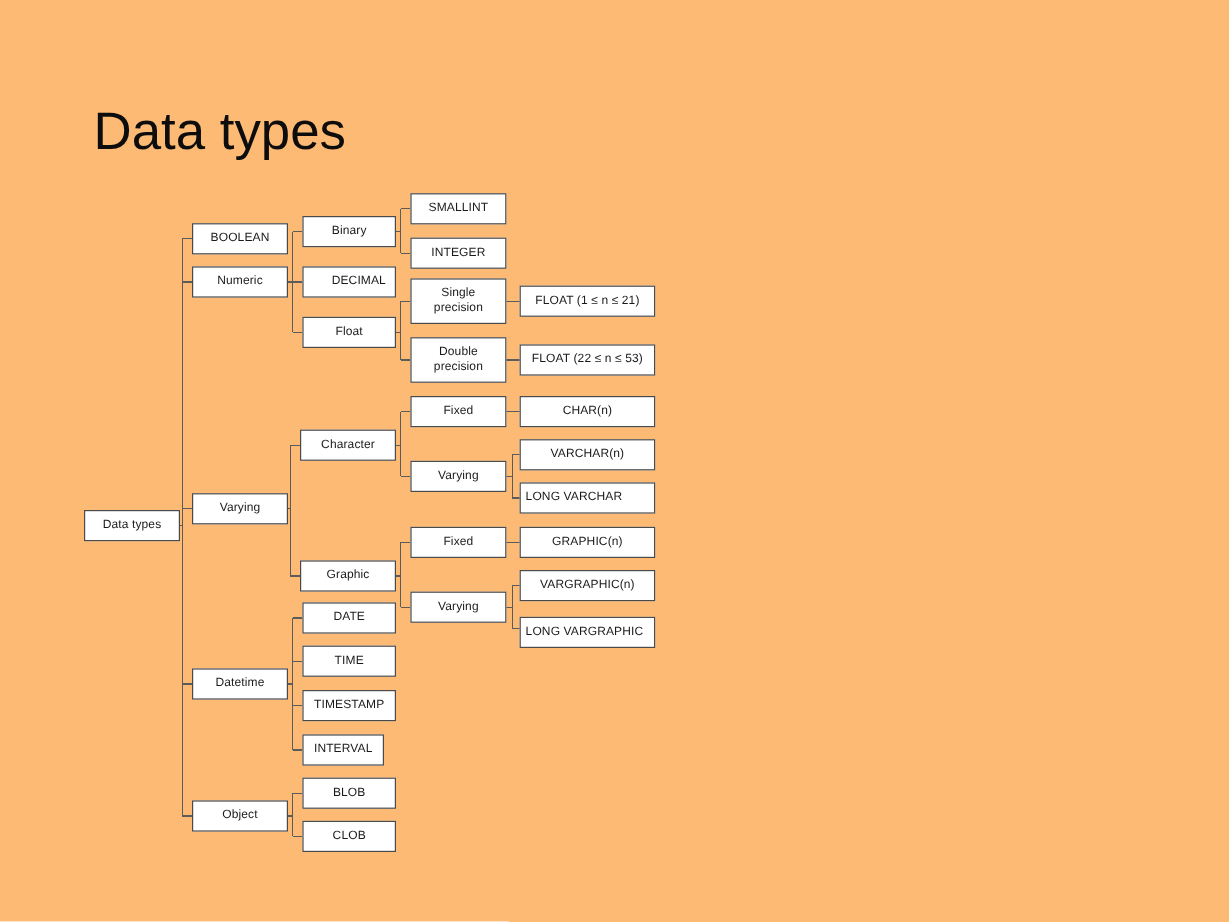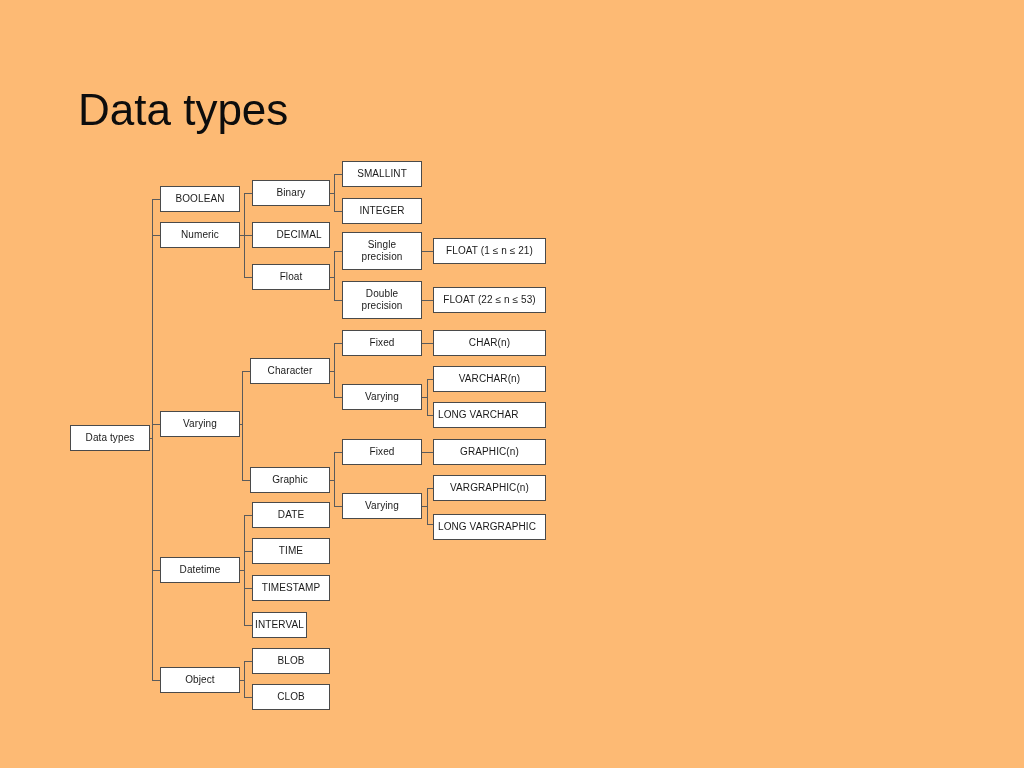--- a/index.html
+++ b/index.html
@@ -249,21 +249,21 @@
 
     <div class="node" style="left:252px; top:502px; width:78px; height:26px;">
       <span class="label">DATE</span>
     </div>
     <div class="node" style="left:252px; top:538px; width:78px; height:26px;">
       <span class="label">TIME</span>
     </div>
     <div class="node" style="left:252px; top:575px; width:78px; height:26px;">
       <span class="label">TIMESTAMP</span>
     </div>
-    <div class="node" style="left:252px; top:612px; width:55px; height:26px;">
+    <div class="node" style="left:252px; top:612px; width:68px; height:26px;">
       <span class="label">INTERVAL</span>
     </div>
 
     <div class="node" style="left:252px; top:648px; width:78px; height:26px;">
       <span class="label">BLOB</span>
     </div>
     <div class="node" style="left:252px; top:684px; width:78px; height:26px;">
       <span class="label">CLOB</span>
     </div>
 

